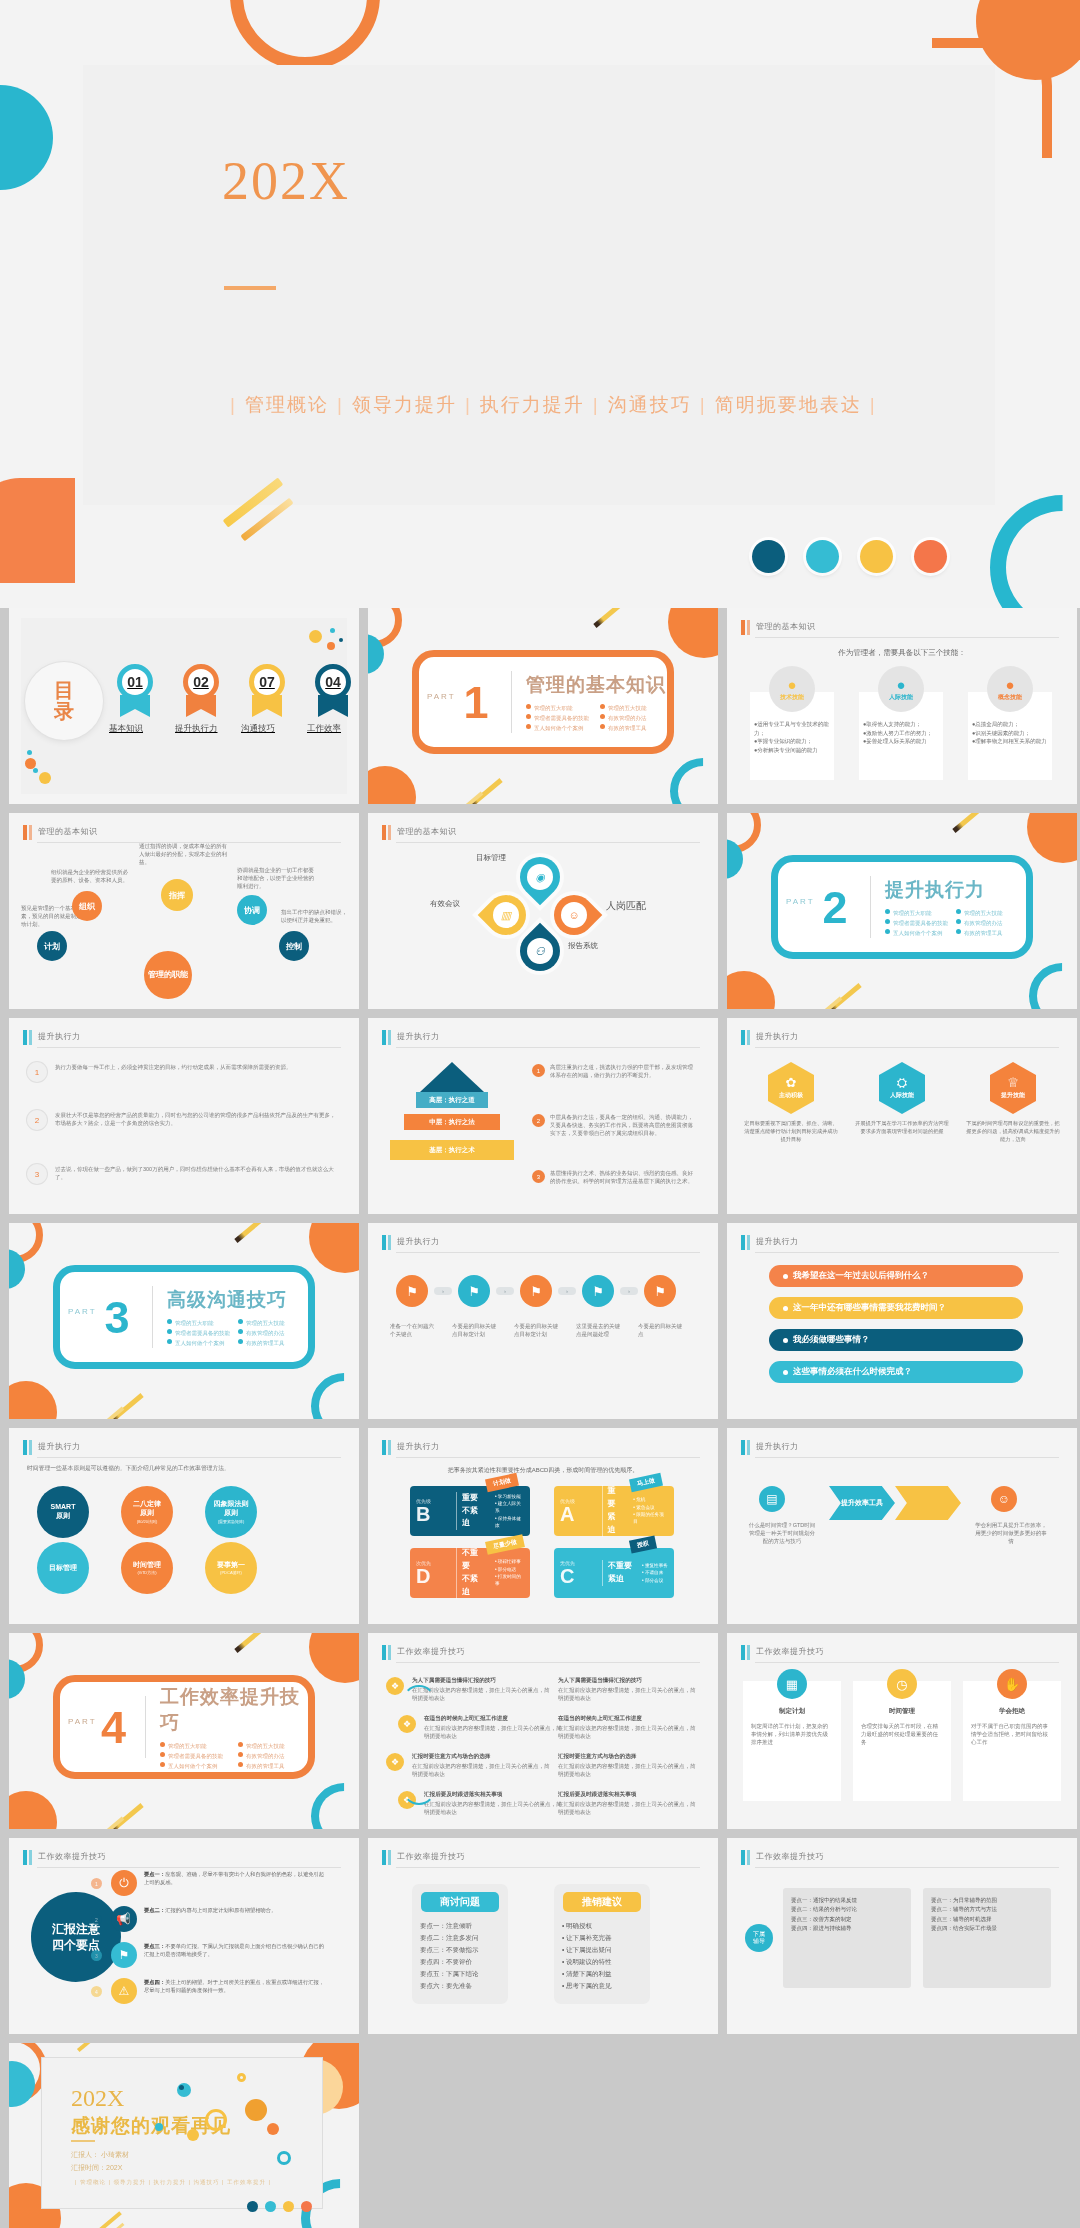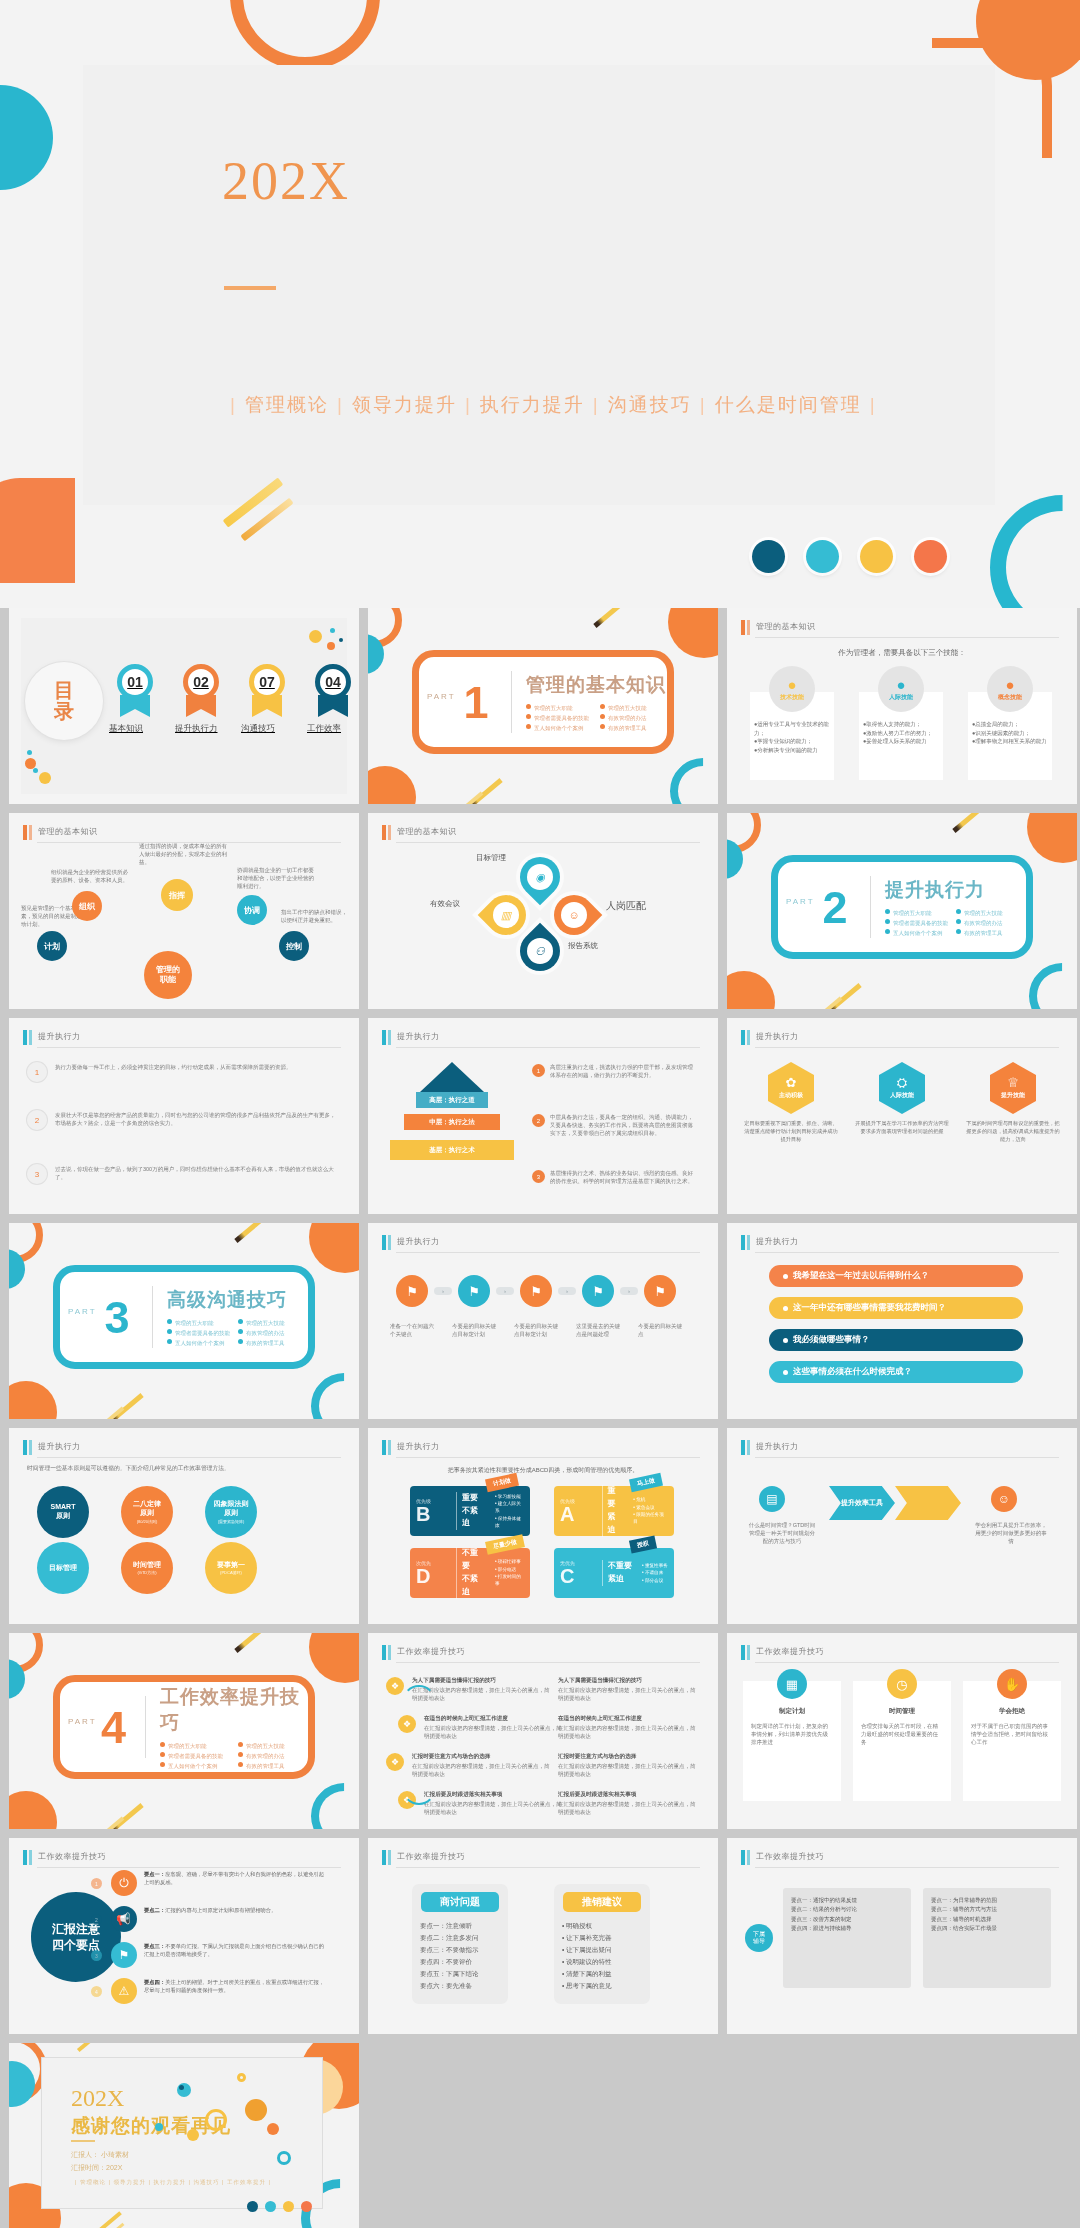--- a/index.html
+++ b/index.html
@@ -239,21 +239,21 @@
     <div class="hero-inner"></div>
     <div class="deco h-corner-round"></div>
     <div class="deco h-arc-teal2"></div>
     <div class="deco h-blob-orange2"></div>
     <div class="deco h-arc-teal"></div>
     <div class="deco h-pencil"></div>
     <div class="deco h-pencil2"></div>
 
     <div class="hero-title-year">202X</div>
     <div class="hero-rule"></div>
-    <div class="hero-nav"><span class="sep">|</span><span>管理概论</span><span class="sep">|</span><span>领导力提升</span><span class="sep">|</span><span>执行力提升</span><span class="sep">|</span><span>沟通技巧</span><span class="sep">|</span><span>什么是时间管理</span><span class="sep">|</span></div>
+    <div class="hero-nav"><span class="sep">|</span><span>管理概论</span><span class="sep">|</span><span>领导力提升</span><span class="sep">|</span><span>执行力提升</span><span class="sep">|</span><span>沟通技巧</span><span class="sep">|</span><span>简明扼要地表达</span><span class="sep">|</span></div>
     <div class="dots">
         <i class="dot" style="background:#0b5e7d"></i>
         <i class="dot" style="background:#35bcd3"></i>
         <i class="dot" style="background:#f7c244"></i>
         <i class="dot" style="background:#f4764a"></i>
       </div>
   </div>
 
   <div class="grid">
 
@@ -379,21 +379,21 @@
           <div class="fn-c" style="left:28px;top:118px;width:30px;height:30px;background:#0b5e7d;font-size:8px;">计划</div>
           <div class="tiny" style="position:absolute;left:12px;top:92px;width:70px;">预见是管理的一个基本要素，预见的目的就是制定行动计划。</div>
           <div class="fn-c" style="left:63px;top:78px;width:30px;height:30px;background:#f4833c;font-size:8px;">组织</div>
           <div class="tiny" style="position:absolute;left:42px;top:56px;width:78px;">组织就是为企业的经营提供所必要的原料、设备、资本和人员。</div>
           <div class="fn-c" style="left:152px;top:66px;width:32px;height:32px;background:#f7c244;font-size:8px;">指挥</div>
           <div class="tiny" style="position:absolute;left:130px;top:30px;width:88px;">通过指挥的协调，促成本单位的所有人做出最好的分配，实现本企业的利益。</div>
           <div class="fn-c" style="left:228px;top:82px;width:30px;height:30px;background:#2cb5cd;font-size:8px;">协调</div>
           <div class="tiny" style="position:absolute;left:228px;top:54px;width:82px;">协调就是指企业的一切工作都要和谐地配合，以便于企业经营的顺利进行。</div>
           <div class="fn-c" style="left:270px;top:118px;width:30px;height:30px;background:#0b5e7d;font-size:8px;">控制</div>
           <div class="tiny" style="position:absolute;left:272px;top:96px;width:70px;">指出工作中的缺点和错误，以便纠正并避免重犯。</div>
-          <div class="fn-c" style="left:135px;top:138px;width:48px;height:48px;background:#f4833c;font-size:8px;line-height:1.25;flex-direction:column;">
+          <div class="fn-c" style="left:135px;top:138px;width:48px;height:48px;background:#f4833c;font-size:8px;line-height:1.25;">
             <span>管理的</span>
             <span>职能</span>
           </div>
         </div>
     </div>
 
     <div class="thumb">
       <div class="sl-head">
         <span class="bar"></span>
           <span class="bar2"></span>

